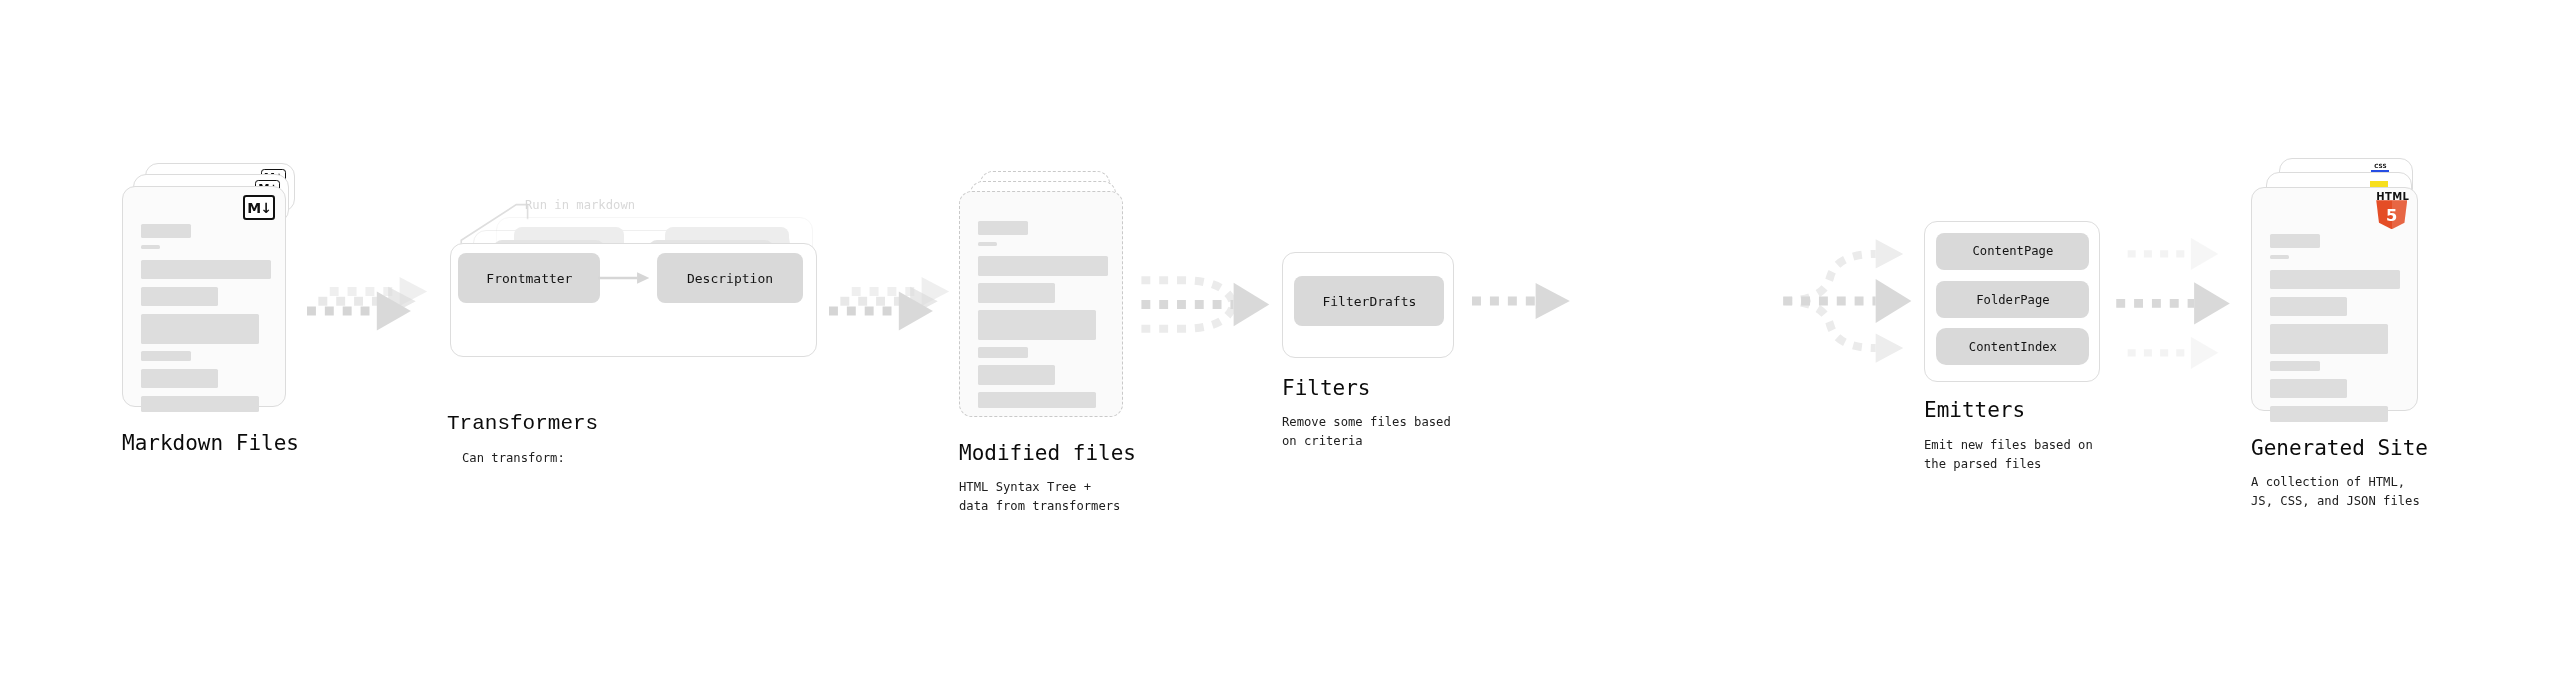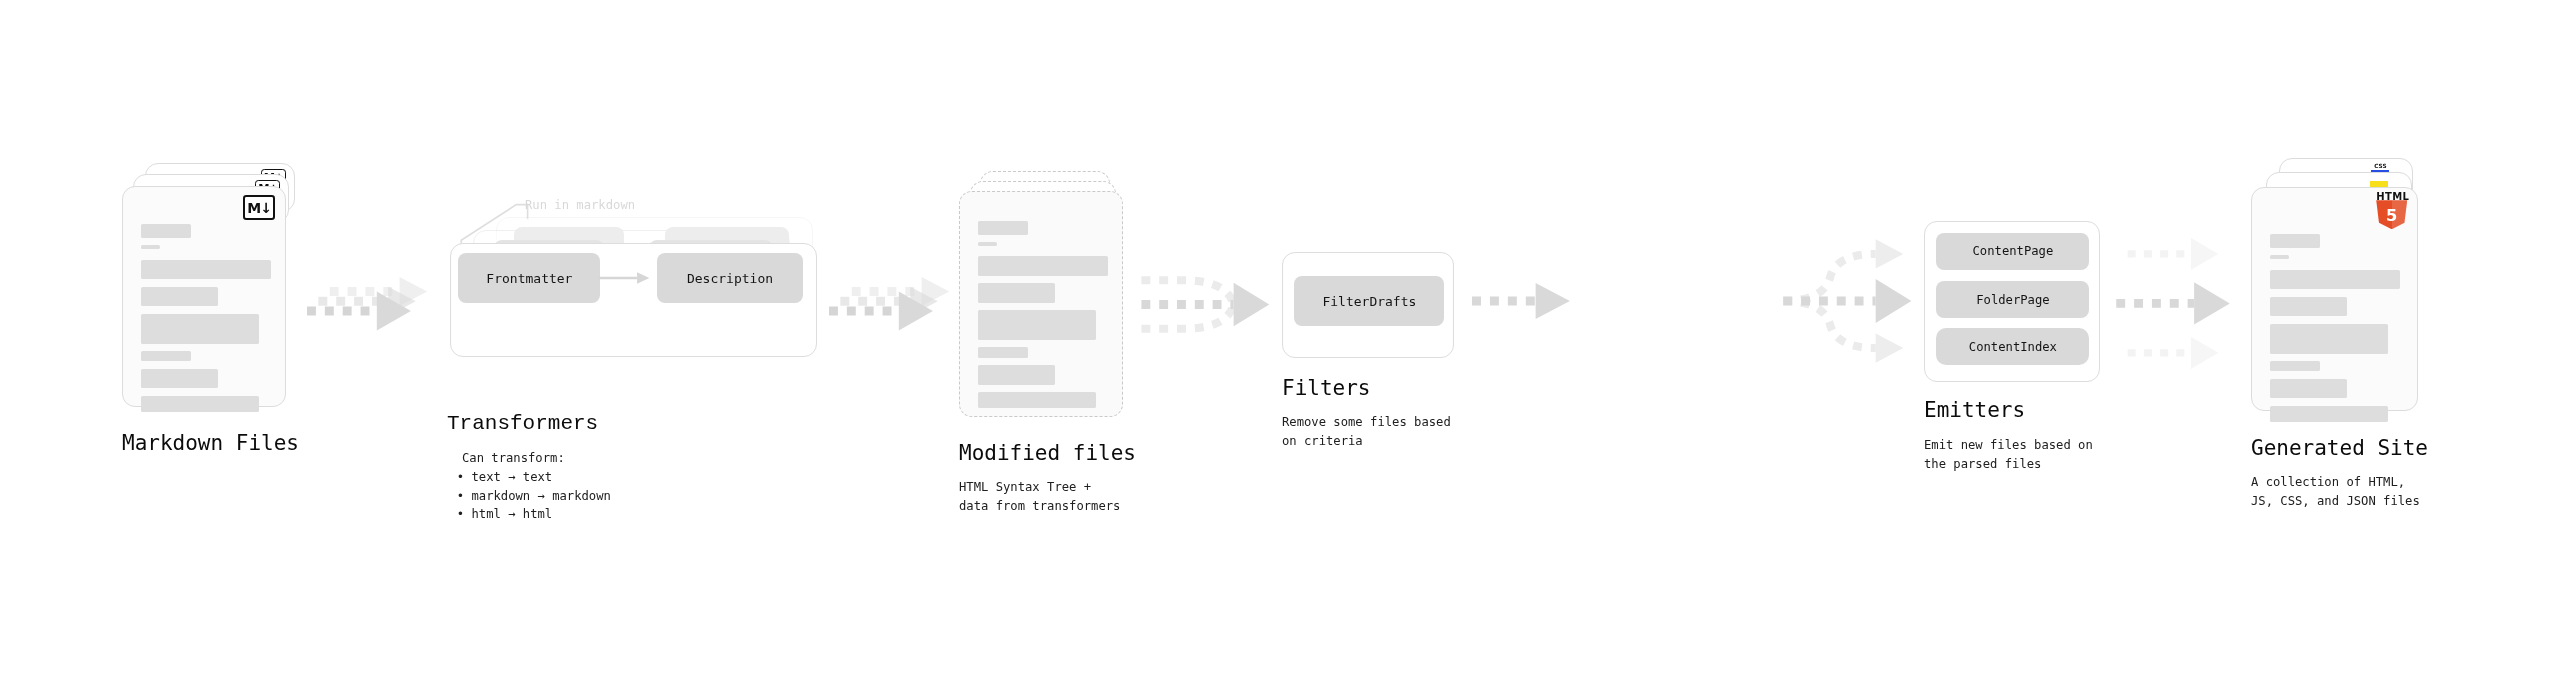--- a/index.html
+++ b/index.html
@@ -217,25 +217,20 @@
         <span>Description</span>
       </div>
       <svg class="arrowsvg" style="left:151px;top:78px;width:57px;height:18px;" viewBox="0 0 70 22" width="57" height="18">
         <line x1="0" y1="11" x2="48" y2="11" stroke="#d6d6d6" stroke-width="3"></line>
         <polygon points="48,4 63,11 48,18" fill="#d6d6d6"></polygon>
       </svg>
     </div>
 
     <div class="title" style="left:0px;top:221px;font-family:Liberation Mono, monospace;">Transformers</div>
     <div class="sub" style="left:15px;top:258px;">Can transform:</div>
-    <div class="bullets" style="left:9.8px;top:277px;">
-      <div>• text → text</div>
-      <div>• markdown → markdown</div>
-      <div>• html → html</div>
-    </div>
   </div>
 
   <svg class="arrowsvg" style="left:829px;top:272px;width:138px;height:65px;" viewBox="0 0 170 80" width="138" height="65">
     <g opacity="0.45" transform="translate(28,-14)">
       <line x1="0" y1="38" x2="86" y2="38" stroke="#dcdcdc" stroke-width="11" stroke-dasharray="11 11"></line>
       <polygon points="86,20 120,38 86,56" fill="#dcdcdc"></polygon>
     </g>
     <g opacity="0.65" transform="translate(14,-2)">
       <line x1="0" y1="38" x2="86" y2="38" stroke="#dcdcdc" stroke-width="11" stroke-dasharray="11 11"></line>
       <polygon points="86,20 120,38 86,56" fill="#dcdcdc"></polygon>

